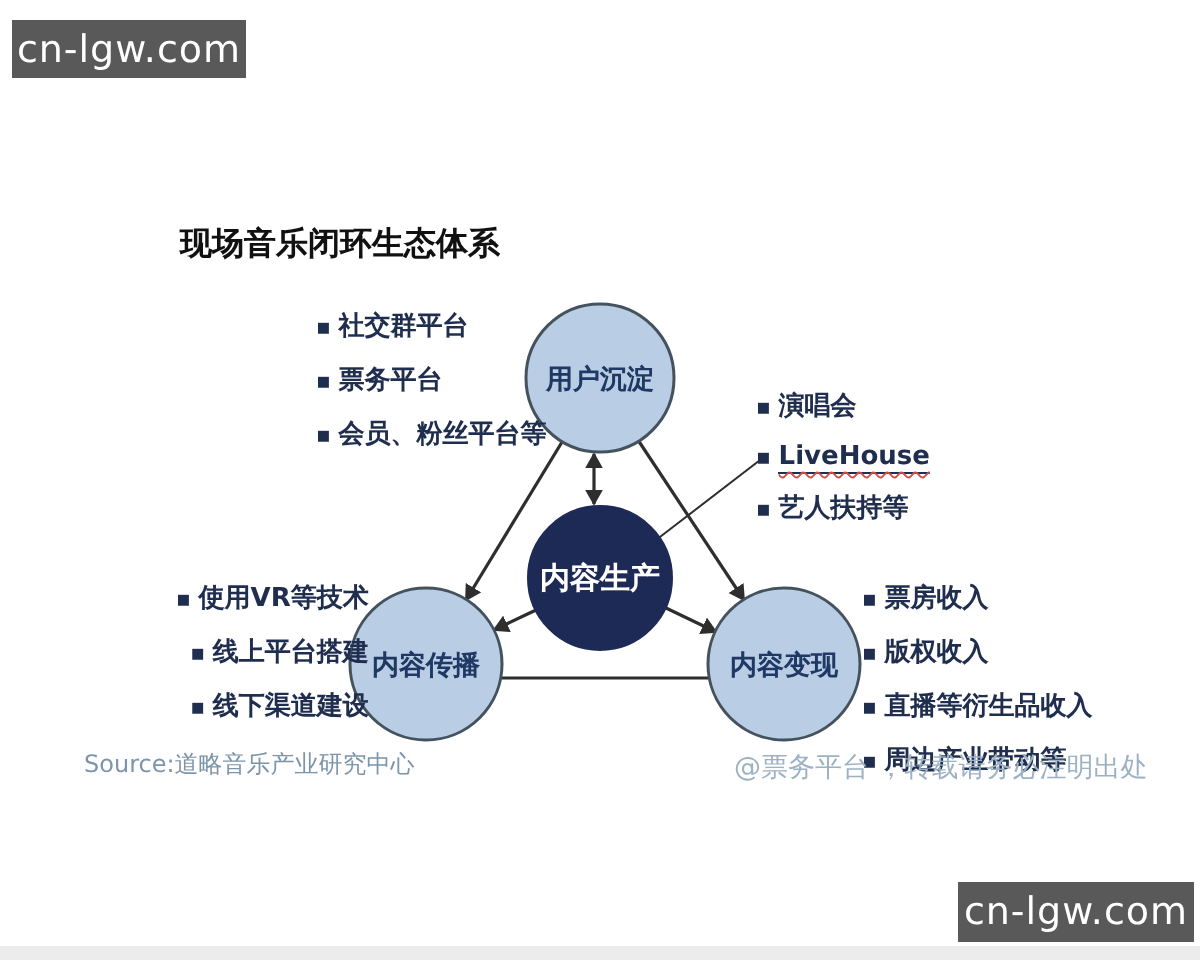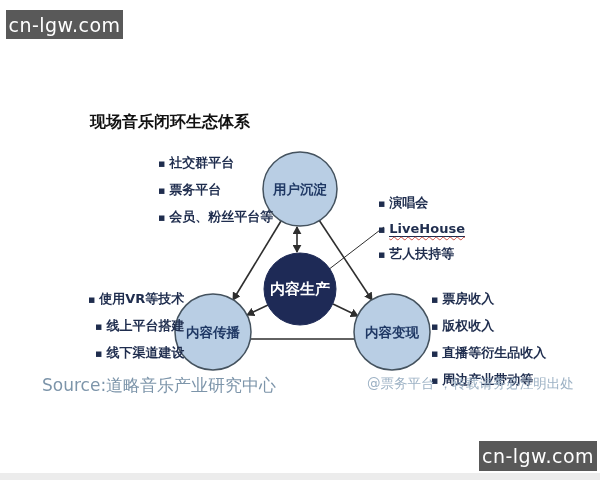--- a/index.html
+++ b/index.html
@@ -48,21 +48,21 @@
     text-anchor:middle;
   }
   .node-label-dark{
     font-family:"DejaVu Sans","Liberation Sans",sans-serif;
     font-size:15px;font-weight:bold;fill:#ffffff;text-anchor:middle;
   }
   .edge{stroke:var(--line-color,#2e2e2e);stroke-width:1.6;fill:none;}
   .edge-thin{stroke:var(--line-color,#2e2e2e);stroke-width:1;fill:none;}
   .source-note{
     position:absolute;left:42px;top:374px;
-    font-size:17px;color:var(--source-color,#7d95aa);
+    font-size:12px;color:var(--source-color,#7d95aa);
   }
   .copyright-note{
     position:absolute;left:367px;top:375px;
     font-size:13.5px;color:var(--copyright-color,#9cb1c4);
   }
   .bottom-strip{
     position:absolute;left:0;bottom:0;width:600px;height:7px;
     background:#ececec;
   }
 </style>

